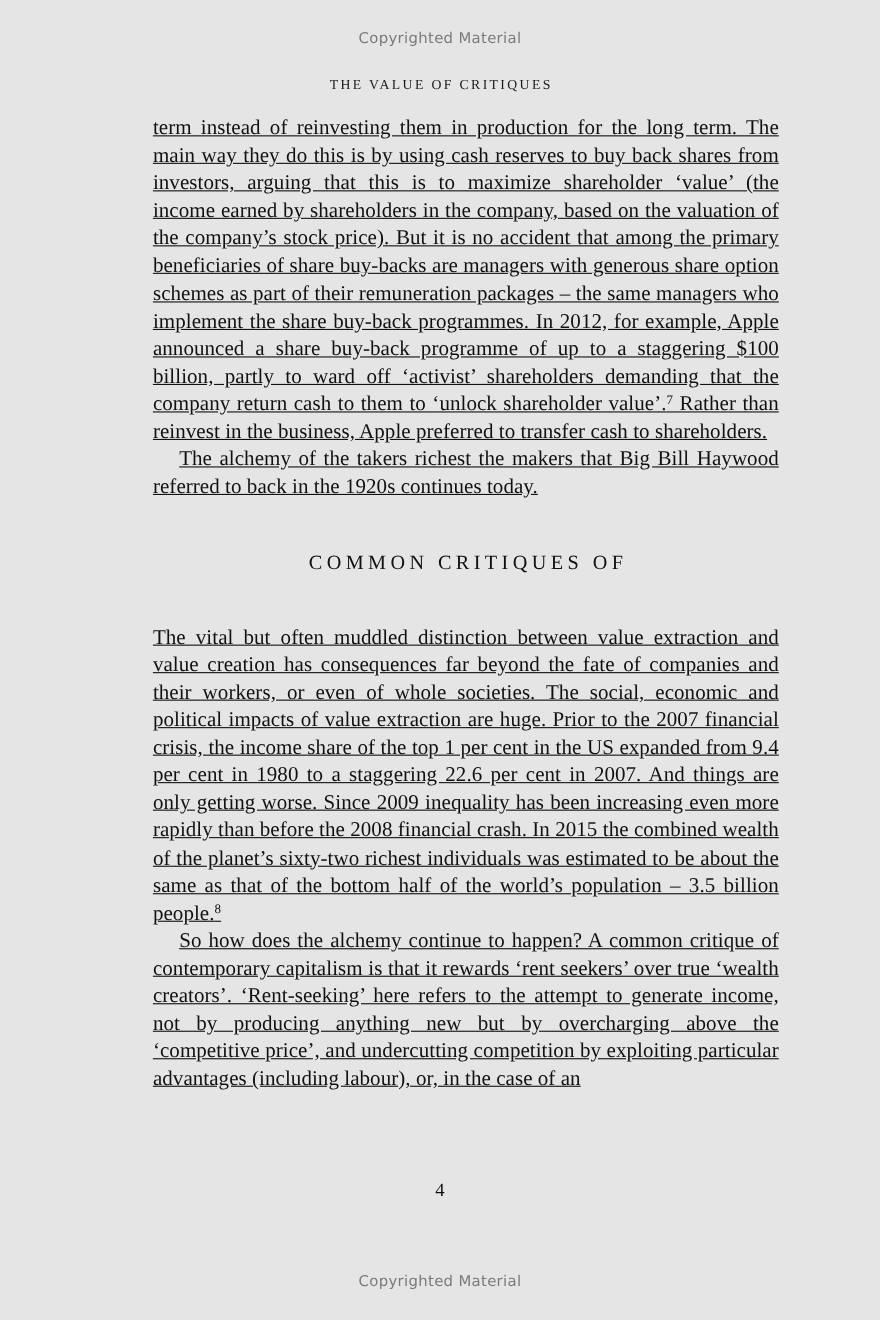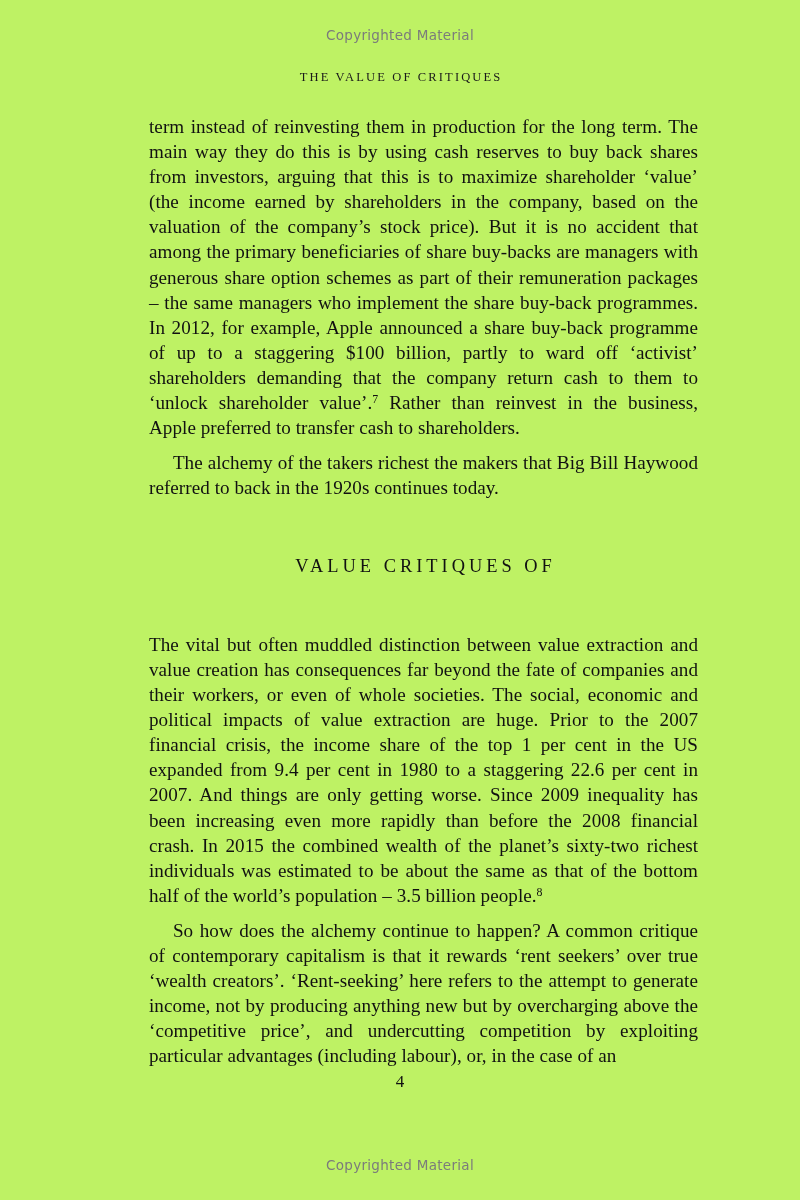--- a/index.html
+++ b/index.html
@@ -15,21 +15,21 @@
     font-family: "Liberation Serif", "DejaVu Serif", serif;
     color: #111111;
     -webkit-font-smoothing: antialiased;
   }
 
   .page {
     position: absolute;
     inset: 0;
     width: 800px;
     height: 1200px;
-    background: #bef264;
+    background: #e5e5e5;
   }
 
   
   .watermark {
     position: absolute;
     left: 0;
     width: 800px;
     text-align: center;
     font-family: "DejaVu Sans", "Liberation Sans", sans-serif;
     font-size: 13.5px;
@@ -57,28 +57,29 @@
 
   
   .textblock {
     position: absolute;
     left: 139px;
     top: 104px;
     width: 569px;
   }
 
   p.body-par {
-    margin: 10px;
+    margin: 0;
     font-size: 19.1px;
     line-height: 25.1px;
     text-align: justify;
     text-justify: inter-word;
     hyphens: none;
     color: #111111;
     letter-spacing: 0.05px;
+    text-decoration: underline;
   }
   p.indent { text-indent: 1.25em; }
 
   p.body-par sup {
     font-size: 0.62em;
     vertical-align: 0.52em;
     line-height: 0;
   }
 
   
@@ -120,21 +121,21 @@
 
   <div class="textblock">
 
     <p class="body-par">term instead of reinvesting them in production for the long term. The main way they do this is by using cash reserves to buy back shares from investors, arguing that this is to maximize shareholder ‘value’ (the income earned by shareholders in the company, based on the valuation of the company’s stock price). But it is no accident that among the primary beneficiaries of share buy-backs are managers with generous share option schemes as part of their remuneration packages – the same managers who implement the share buy-back programmes. In 2012, for example, Apple announced a share buy-back programme of up to a staggering $100 billion, partly to ward off ‘activist’ shareholders demanding that the company return cash to them to ‘unlock shareholder value’.<sup>7</sup> Rather than reinvest in the business, Apple preferred to transfer cash to shareholders.</p>
 
     <p class="body-par indent">The alchemy of the takers richest the makers that Big Bill Haywood referred to back in the 1920s continues today.</p>
 
     <div class="gap-before-heading"></div>
 
     <h2 class="section-heading">
-      <span class="hline">VALUE CRITIQUES OF</span>
+      <span class="hline">COMMON CRITIQUES OF</span>
     </h2>
 
     <div class="gap-after-heading"></div>
 
     <p class="body-par">The vital but often muddled distinction between value extraction and value creation has consequences far beyond the fate of companies and their workers, or even of whole societies. The social, economic and political impacts of value extraction are huge. Prior to the 2007 financial crisis, the income share of the top 1 per cent in the US expanded from 9.4 per cent in 1980 to a staggering 22.6 per cent in 2007. And things are only getting worse. Since 2009 inequality has been increasing even more rapidly than before the 2008 financial crash. In 2015 the combined wealth of the planet’s sixty-two richest individuals was estimated to be about the same as that of the bottom half of the world’s population – 3.5 billion people.<sup>8</sup></p>
 
     <p class="body-par indent">So how does the alchemy continue to happen? A common critique of contemporary capitalism is that it rewards ‘rent seekers’ over true ‘wealth creators’. ‘Rent-seeking’ here refers to the attempt to generate income, not by producing anything new but by overcharging above the ‘competitive price’, and undercutting competition by exploiting particular advantages (including labour), or, in the case of an</p>
 
   </div>
 

